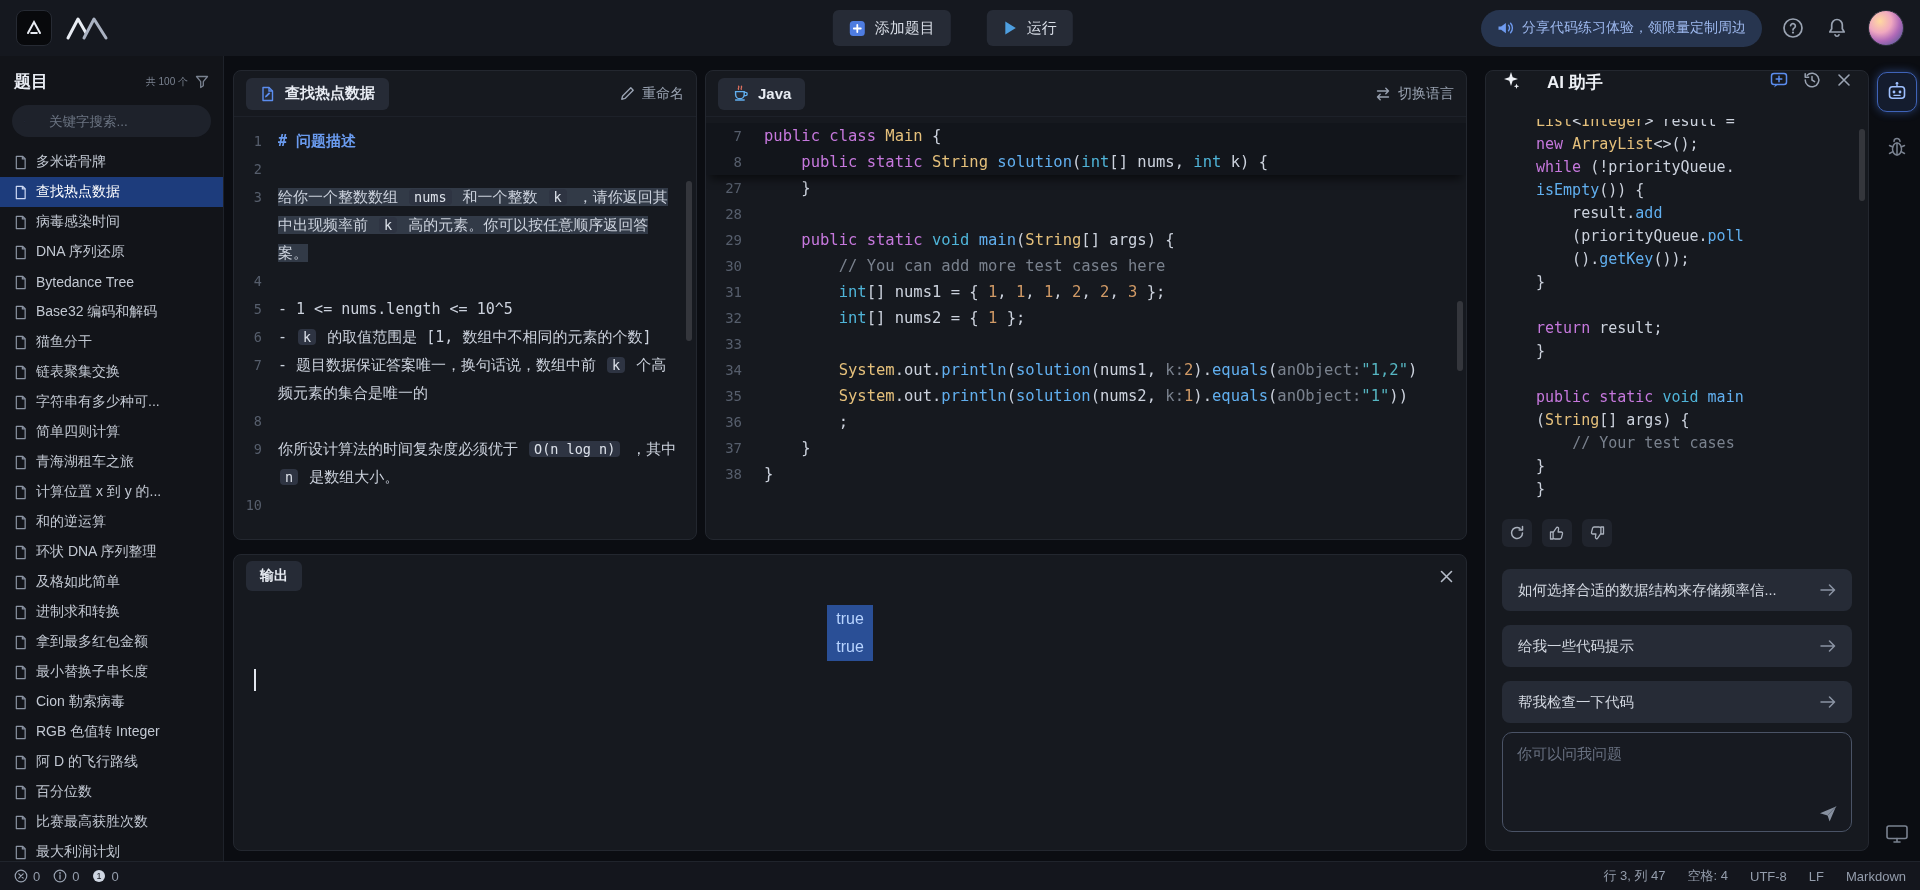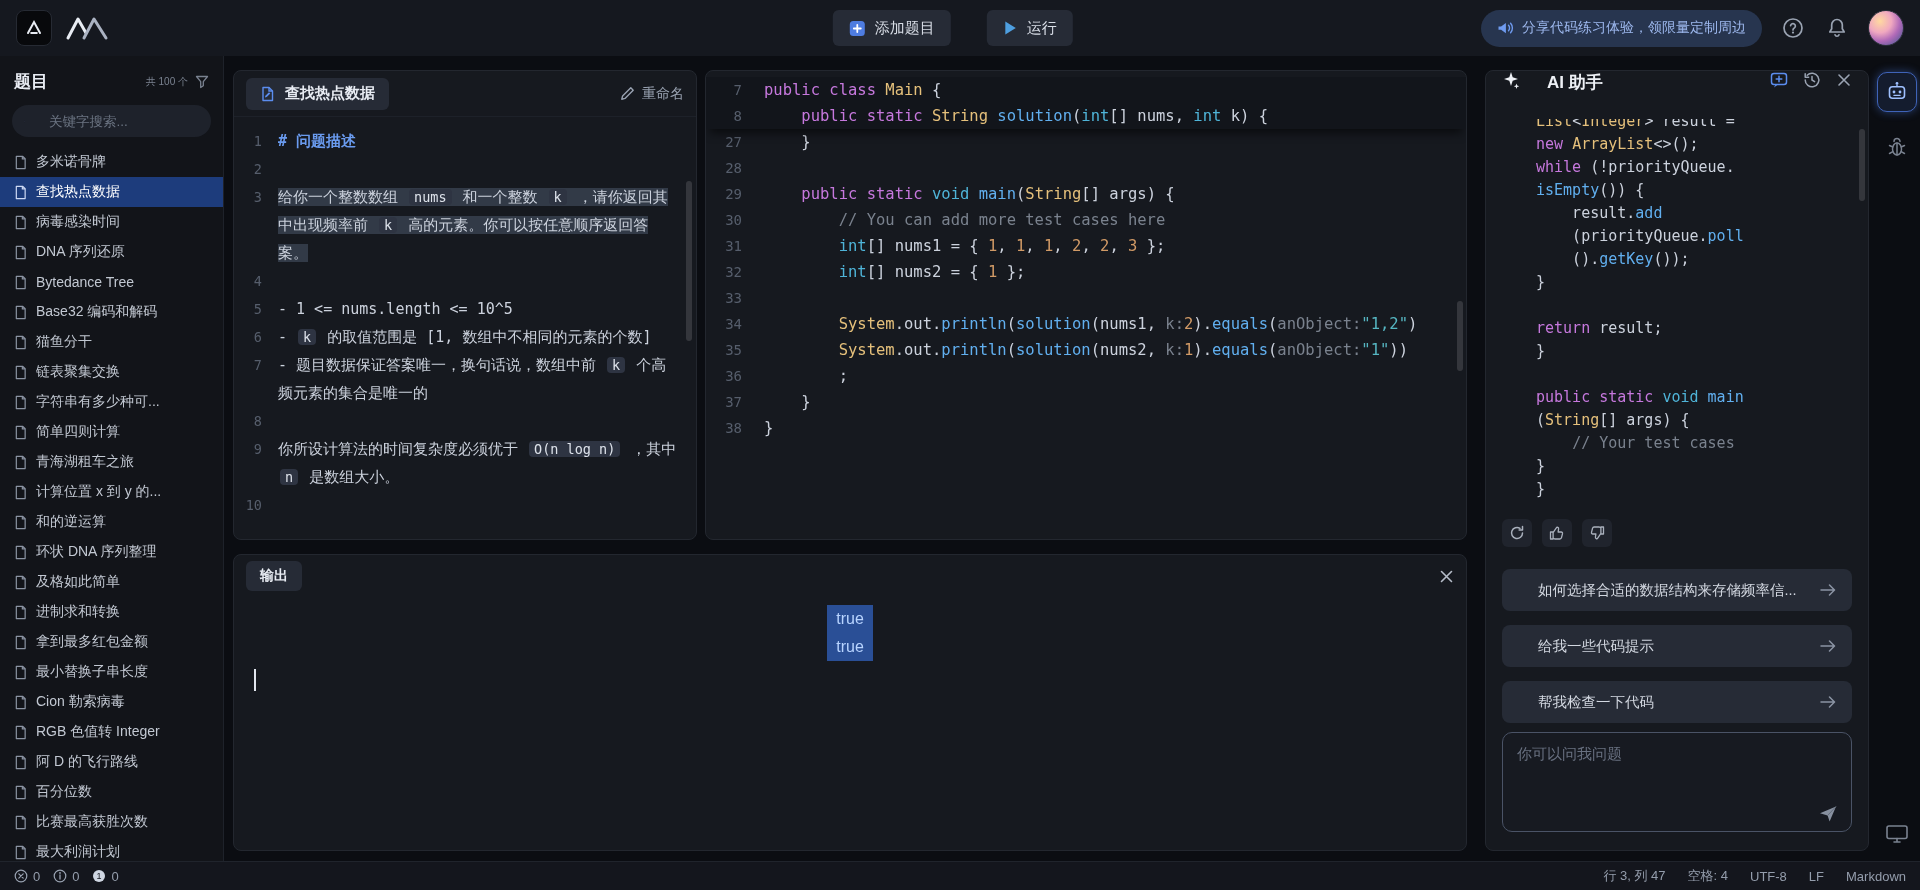--- a/index.html
+++ b/index.html
@@ -87,21 +87,21 @@
   .ai-title { font-size:17px; font-weight:700; color:#eef1f6; }
   .ai-head-icons { margin-left:auto; display:flex; align-items:center; gap:15px; }
   .ai-head-icons span { display:flex; cursor:pointer; color:#9aa3b2; }
   .ai-body { flex:1; overflow:hidden; position:relative; padding:0 16px 14px 16px; display:flex; flex-direction:column; }
   .ai-code { font-family:"DejaVu Sans Mono","Liberation Mono",monospace; font-size:15px; line-height:23px; padding-left:34px; white-space:pre; flex:none; }
   .ai-code .row:first-child { margin-top:-9px; }
   .ai-actions { display:flex; gap:10px; margin-top:18px; flex:none; }
   .ai-act { width:30px; height:28px; border-radius:6px; background:#20242d; display:flex; align-items:center; justify-content:center; color:#aab1bd; cursor:pointer; }
   .ai-suggest { margin-top:22px; display:flex; flex-direction:column; gap:14px; flex:none; }
   .sg-chip { height:42px; background:#262b36; border-radius:8px; display:flex; align-items:center; padding:0 16px; font-size:14.5px; color:#d3d8e1; cursor:pointer; white-space:nowrap; overflow:hidden; }
-  .sg-chip .sg-label { overflow:hidden; text-overflow:ellipsis;margin-left:20px; }
+  .sg-chip .sg-label { overflow:hidden; text-overflow:ellipsis; }
   .sg-arrow { margin-left:auto; display:flex; flex:none; padding-left:10px; }
   .ai-inputwrap { margin-top:auto; position:relative; flex:none; }
   .ai-input { width:100%; height:100px; background:#171a21; border:1px solid #4a5366; border-radius:10px; resize:none; outline:none;
     color:#c6ccd7; font-size:15px; font-family:inherit; padding:12px 40px 12px 14px; }
   .ai-input::placeholder { color:#687080; }
   .ai-send { position:absolute; right:14px; bottom:12px; cursor:pointer; display:flex; }
 
   
   .right-strip { position:absolute; right:0; top:56px; width:47px; bottom:29px; background:#0b0d12; display:flex; flex-direction:column; align-items:center; }
   .strip-ai { width:40px; height:40px; margin-top:16px; border-radius:10px; background:#141c2e; border:1.5px solid #3f63b8; box-shadow:0 0 10px rgba(80,130,240,0.45); display:flex; align-items:center; justify-content:center; cursor:pointer; }
@@ -422,20 +422,38 @@
         </div>
         <div class="pline">
           <span class="gut">10</span>
           <span class="txt"><span></span></span>
         </div>
       </div>
     <div class="vscroll" style="right:4px; top:110px; height:160px;"></div>
   </section>
 
   <section class="panel" id="code-panel">
+    <div class="panel-head">
+      <div class="tab-chip">
+        <svg width="17" height="17" viewBox="0 0 17 17">
+            <path d="M6.6 1.2c1 1-.9 2-.1 3.1M9.4 1.2c1 1-.9 2-.1 3.1" stroke="#e0705e" stroke-width="1.3" fill="none" stroke-linecap="round"></path>
+            <path d="M3.6 6.6h8.6v2.8a4.3 4.3 0 0 1-8.6 0z" fill="none" stroke="#61afef" stroke-width="1.4"></path>
+            <path d="M12.2 7.4h1.4a1.6 1.6 0 0 1 0 3.2h-1.6" fill="none" stroke="#61afef" stroke-width="1.3"></path>
+            <path d="M3.6 15h8.6" stroke="#61afef" stroke-width="1.4" stroke-linecap="round"></path>
+          </svg>
+        <span>Java</span>
+      </div>
+      <div class="head-action">
+        <svg width="16" height="14" viewBox="0 0 16 14">
+            <path d="M2.5 4h11m0 0L10.8 1.3M13.5 4l-2.7 2.7" fill="none" stroke="#98a1b0" stroke-width="1.4" stroke-linecap="round" stroke-linejoin="round"></path>
+            <path d="M13.5 10h-11m0 0 2.7-2.7M2.5 10l2.7 2.7" fill="none" stroke="#98a1b0" stroke-width="1.4" stroke-linecap="round" stroke-linejoin="round"></path>
+          </svg>
+        <span>切换语言</span>
+      </div>
+    </div>
     <div class="code-body" id="code-lines"><div class="cline sticky"><span class="gut">7</span><span class="tok kw">public </span><span class="tok kw">class </span><span class="tok type">Main </span><span class="tok pln">{</span></div><div class="cline sticky sticky2"><span class="gut">8</span><span class="tok pln">    </span><span class="tok kw">public static </span><span class="tok type">String </span><span class="tok fn">solution</span><span class="tok pln">(</span><span class="tok prim">int</span><span class="tok pln">[] nums, </span><span class="tok prim">int</span><span class="tok pln"> k) {</span></div><div class="cline"><span class="gut">27</span><span class="tok pln">    }</span></div><div class="cline"><span class="gut">28</span></div><div class="cline"><span class="gut">29</span><span class="tok pln">    </span><span class="tok kw">public static </span><span class="tok prim">void </span><span class="tok fn">main</span><span class="tok pln">(</span><span class="tok type">String</span><span class="tok pln">[] args) {</span></div><div class="cline"><span class="gut">30</span><span class="tok pln">        </span><span class="tok cmt">// You can add more test cases here</span></div><div class="cline"><span class="gut">31</span><span class="tok pln">        </span><span class="tok prim">int</span><span class="tok pln">[] nums1 = { </span><span class="tok num">1</span><span class="tok pln">, </span><span class="tok num">1</span><span class="tok pln">, </span><span class="tok num">1</span><span class="tok pln">, </span><span class="tok num">2</span><span class="tok pln">, </span><span class="tok num">2</span><span class="tok pln">, </span><span class="tok num">3</span><span class="tok pln"> };</span></div><div class="cline"><span class="gut">32</span><span class="tok pln">        </span><span class="tok prim">int</span><span class="tok pln">[] nums2 = { </span><span class="tok num">1</span><span class="tok pln"> };</span></div><div class="cline"><span class="gut">33</span></div><div class="cline"><span class="gut">34</span><span class="tok pln">        </span><span class="tok type">System</span><span class="tok pln">.out.</span><span class="tok fn">println</span><span class="tok pln">(</span><span class="tok fn">solution</span><span class="tok pln">(nums1, </span><span class="tok hint">k:</span><span class="tok num">2</span><span class="tok pln">).</span><span class="tok fn">equals</span><span class="tok pln">(</span><span class="tok hint">anObject:</span><span class="tok str">"1,2"</span><span class="tok pln">)</span></div><div class="cline"><span class="gut">35</span><span class="tok pln">        </span><span class="tok type">System</span><span class="tok pln">.out.</span><span class="tok fn">println</span><span class="tok pln">(</span><span class="tok fn">solution</span><span class="tok pln">(nums2, </span><span class="tok hint">k:</span><span class="tok num">1</span><span class="tok pln">).</span><span class="tok fn">equals</span><span class="tok pln">(</span><span class="tok hint">anObject:</span><span class="tok str">"1"</span><span class="tok pln">))</span></div><div class="cline"><span class="gut">36</span><span class="tok pln">        ;</span></div><div class="cline"><span class="gut">37</span><span class="tok pln">    }</span></div><div class="cline"><span class="gut">38</span><span class="tok pln">}</span></div></div>
     <div class="vscroll" style="right:3px; top:230px; height:70px;"></div>
   </section>
 
   <section class="panel" id="output-panel">
     <div class="out-head">
       <div class="out-chip">
         <span>输出</span>
       </div>
       <span class="out-close">

